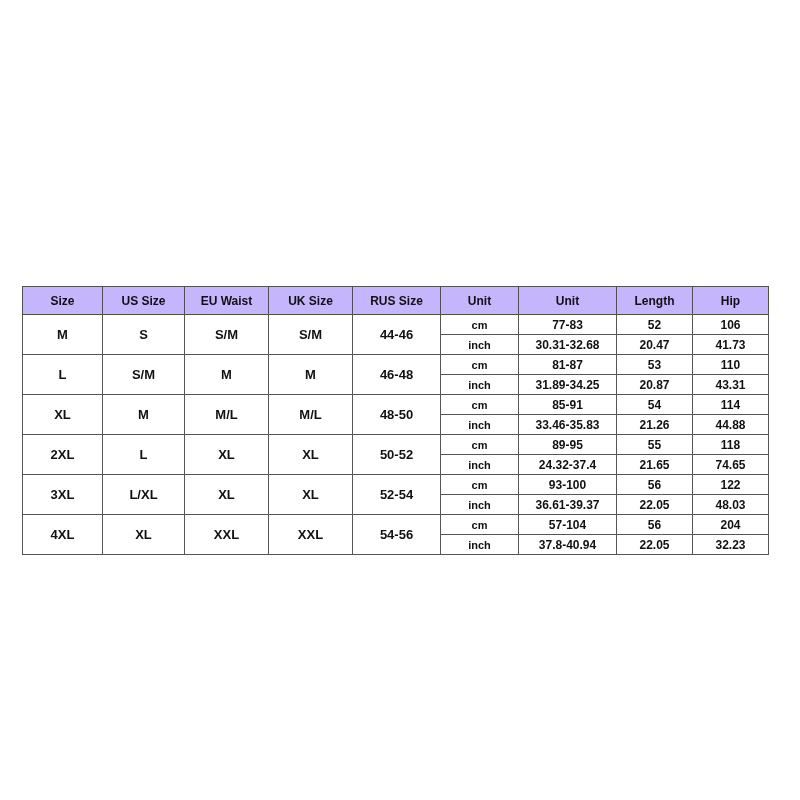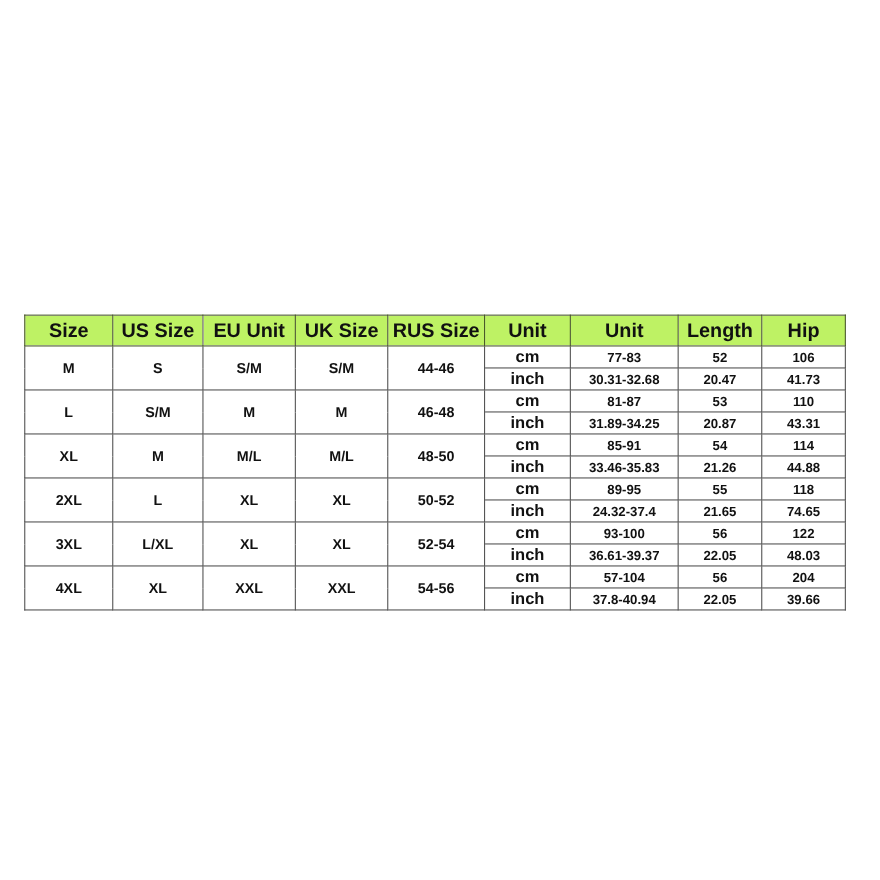--- a/index.html
+++ b/index.html
@@ -35,39 +35,39 @@
     text-align: center;
     vertical-align: middle;
     font-weight: bold;
     color: #111111;
     padding: 0;
     white-space: nowrap;
     overflow: hidden;
   }
 
   table.size-chart thead th {
-    background: #bef264;
+    background: #c4b5fd;
     height: 27px;
-    font-size: 18px;
+    font-size: 12px;
     border-color: #4a5a28;
   }
 
   table.size-chart td.size-cell {
     height: 38px;
     font-size: 13px;
   }
 
   table.size-chart td.unit-cell,
   table.size-chart td.measure-cell {
     height: 19px;
     font-size: 12px;
   }
 
   table.size-chart td.unit-cell {
-    font-size: 15px;
+    font-size: 11px;
   }
 
   
   col.c-size    { width: 80px; }
   col.c-us      { width: 82px; }
   col.c-eu      { width: 84px; }
   col.c-uk      { width: 84px; }
   col.c-rus     { width: 88px; }
   col.c-unit    { width: 78px; }
   col.c-waist   { width: 98px; }
@@ -87,21 +87,21 @@
       <col class="c-rus">
       <col class="c-unit">
       <col class="c-waist">
       <col class="c-length">
       <col class="c-hip">
     </colgroup>
     <thead>
       <tr>
         <th>Size</th>
         <th>US Size</th>
-        <th>EU Unit</th>
+        <th>EU Waist</th>
         <th>UK Size</th>
         <th>RUS Size</th>
         <th>Unit</th>
         <th>Unit</th>
         <th>Length</th>
         <th>Hip</th>
       </tr>
     </thead>
     <tbody id="size-chart-body">
         <tr>
@@ -197,17 +197,17 @@
           <td class="size-cell" rowspan="2">54-56</td>
           <td class="unit-cell">cm</td>
           <td class="measure-cell">57-104</td>
           <td class="measure-cell">56</td>
           <td class="measure-cell">204</td>
         </tr>
         <tr>
           <td class="unit-cell">inch</td>
           <td class="measure-cell">37.8-40.94</td>
           <td class="measure-cell">22.05</td>
-          <td class="measure-cell">39.66</td>
+          <td class="measure-cell">32.23</td>
         </tr>
       </tbody>
   </table>
 </div>
 
 </body></html>

